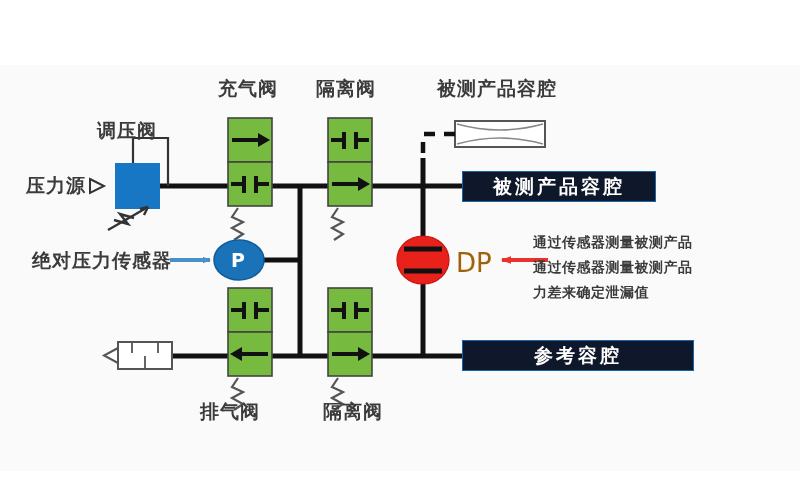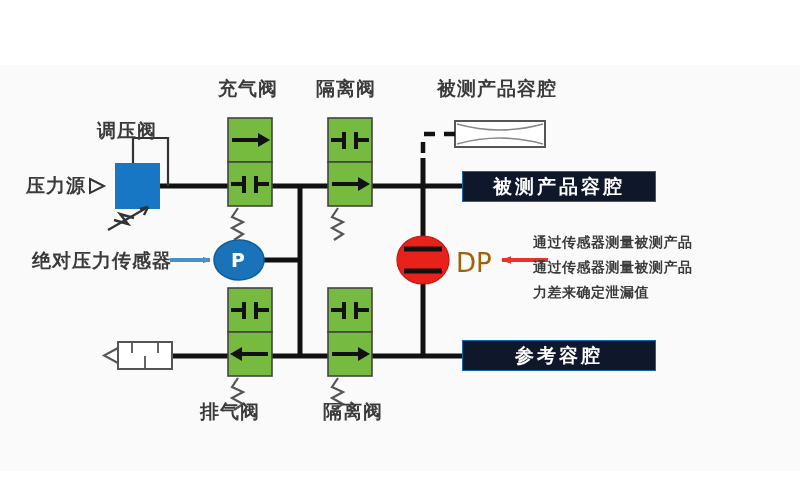--- a/index.html
+++ b/index.html
@@ -256,21 +256,21 @@
   <div class="cn-label cn-lg" style="left:200px; top:391px;">排气阀</div>
 
   <div class="cn-label cn-lg" style="left:323px; top:391px;">隔离阀</div>
 
   <div class="p-text" style="left:231px; top:241px;">P</div>
 
   <div class="dp-text" style="left:456px; top:240px;">DP</div>
 
   <div class="chamber-box" style="left:462px; top:163px; width:194px; height:31px;">被测产品容腔</div>
 
-  <div class="chamber-box" style="left:462px; top:332px; width:194px; height:31px;">参考容腔</div>
+  <div class="chamber-box" style="left:462px; top:332px; width:232px; height:31px;">参考容腔</div>
 
   <div class="annot" style="left:533px; top:222px;">
     <div>通过传感器测量被测产品</div>
     <div>通过传感器测量被测产品</div>
     <div>力差来确定泄漏值</div>
   </div>
 
 </div>
 
 </body></html>

